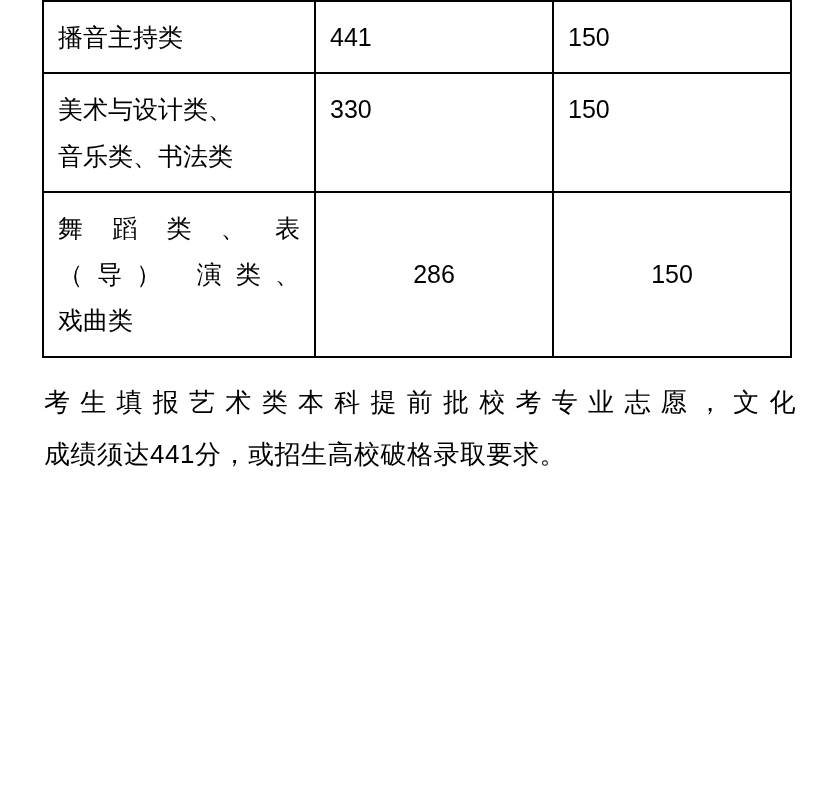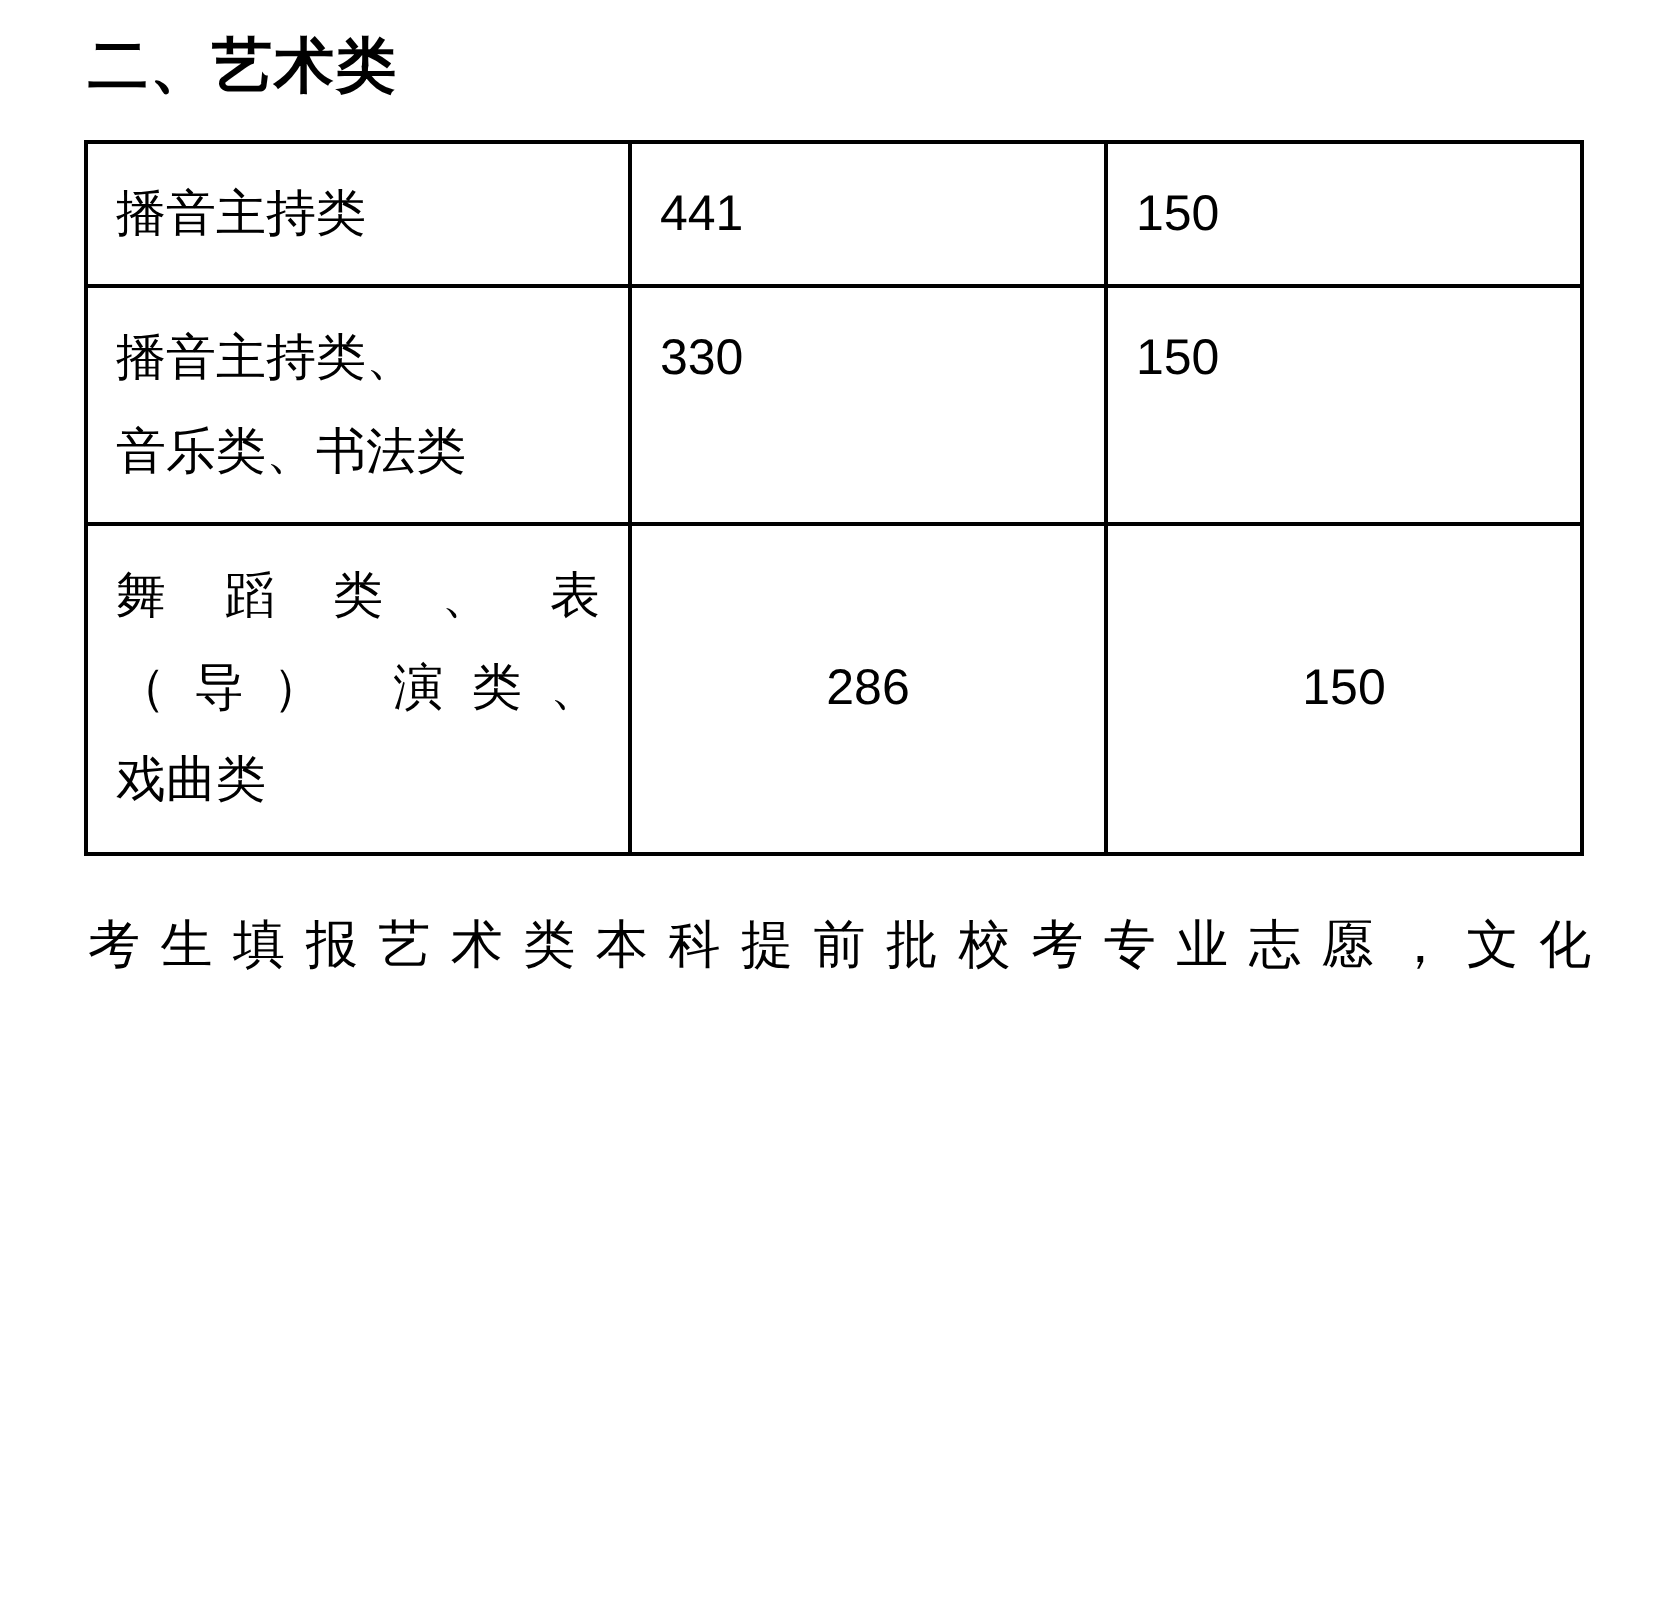--- a/index.html
+++ b/index.html
@@ -84,56 +84,56 @@
   }
   .note p {
     margin: 0;
   }
 </style>
 </head>
 <body>
 
 <div class="page">
 
-  <div class="section-heading">二、艺术类</div>
 
   <table class="score-table">
     <colgroup>
       <col class="c1">
         <col class="c2">
         <col class="c3">
     </colgroup>
     <tbody>
 
       <tr>
         <td class="row-label">
           <span>播音主持类</span>
         </td>
         <td class="num">441</td>
         <td class="num">150</td>
       </tr>
 
       <tr>
         <td class="row-label">
-          <span class="hdr-spread-line">播音主持类、</span>
+          <span class="hdr-spread-line">美术与设计类、</span>
           <span class="hdr-spread-line">音乐类、书法类</span>
         </td>
         <td class="num" style="vertical-align: top;">330</td>
         <td class="num" style="vertical-align: top;">150</td>
       </tr>
 
       <tr>
         <td class="row-label tall-cell">
           <span class="hdr-spread-line hdr-spread">舞 蹈 类 、 表</span>
           <span class="hdr-spread-line hdr-spread">（导） 演类、</span>
           <span class="hdr-spread-line">戏曲类</span>
         </td>
         <td class="num center-num">286</td>
         <td class="num center-num">150</td>
       </tr>
     </tbody>
   </table>
 
   <div class="note">
     <p class="justify-block">考生填报艺术类本科提前批校考专业志愿，文化</p>
+    <p>成绩须达441分，或招生高校破格录取要求。</p>
   </div>
 
 </div>
 
 </body></html>

